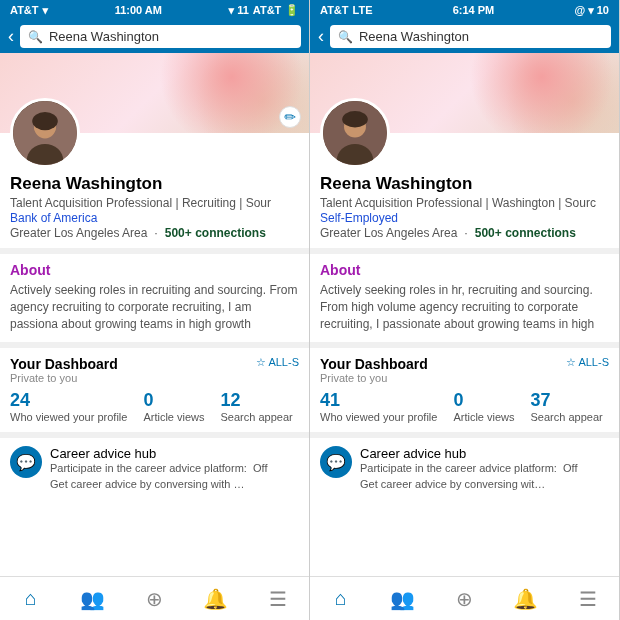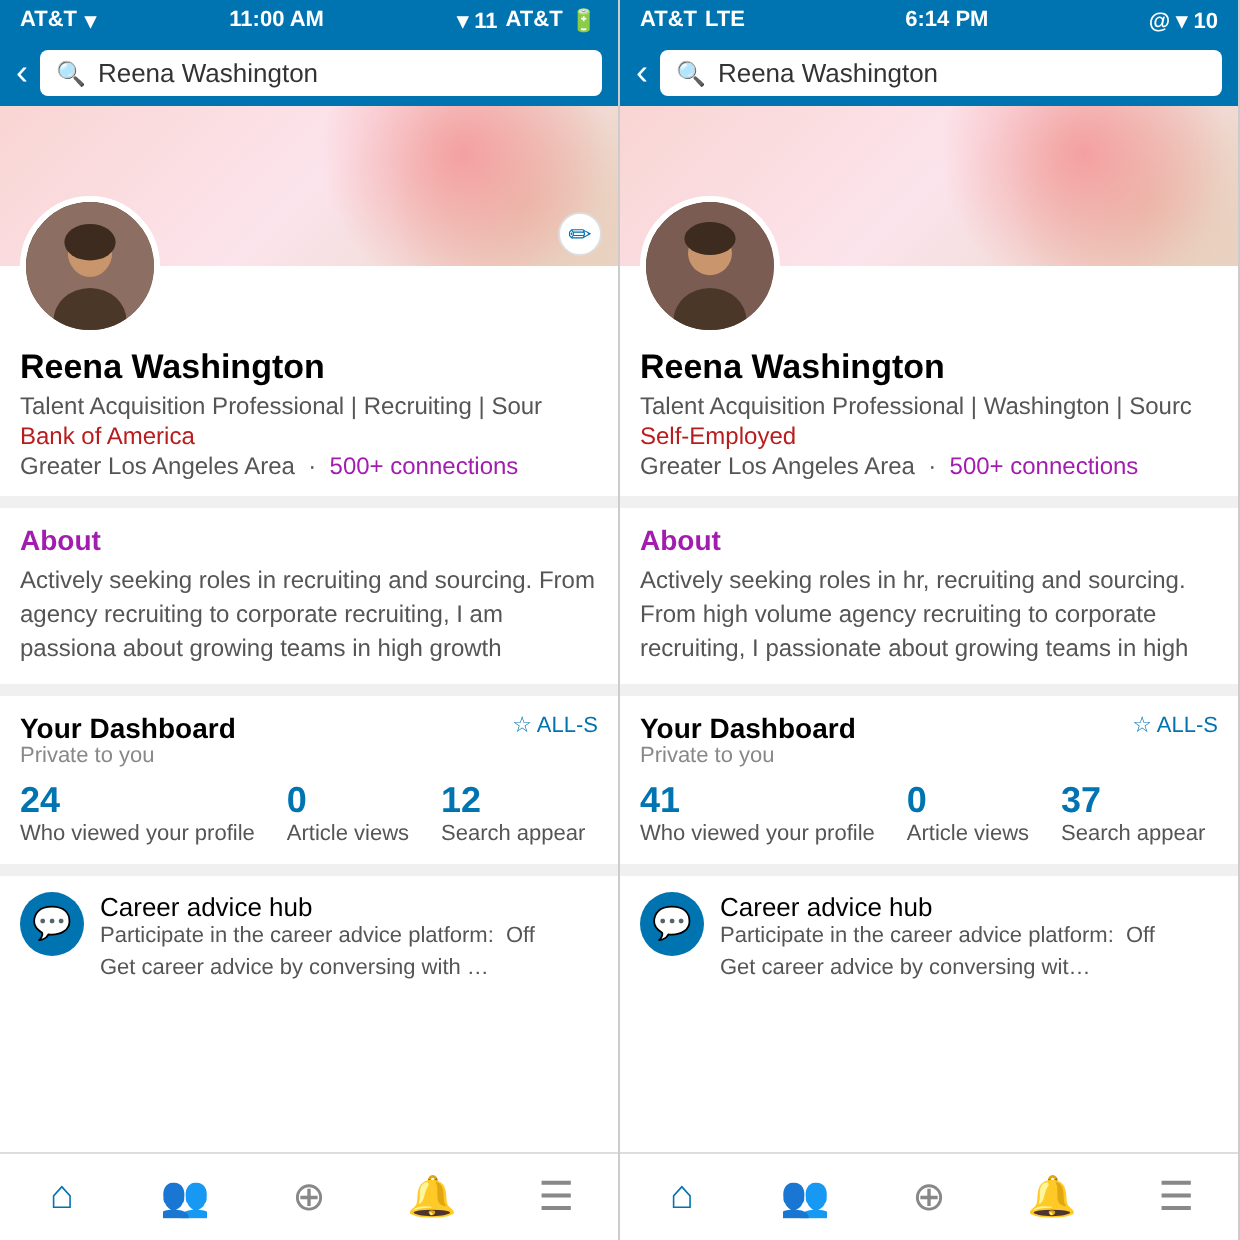--- a/index.html
+++ b/index.html
@@ -153,32 +153,32 @@
       font-size: 12px;
       color: #555;
       margin-bottom: 1px;
       overflow: hidden;
       white-space: nowrap;
       text-overflow: ellipsis;
     }
 
     .profile-company {
       font-size: 12px;
-      color: #b91c1c;
+      color: #1d4ed8;
       margin-bottom: 1px;
     }
 
     .profile-location {
       font-size: 12px;
       color: #555;
     }
 
     .connections-link {
-      color: #a21caf;
-      font-weight: 400;
+      color: #14532d;
+      font-weight: 700;
     }
 
     
     .section-divider {
       height: 6px;
       background: #f0f0f0;
     }
 
     
     .about-section {

